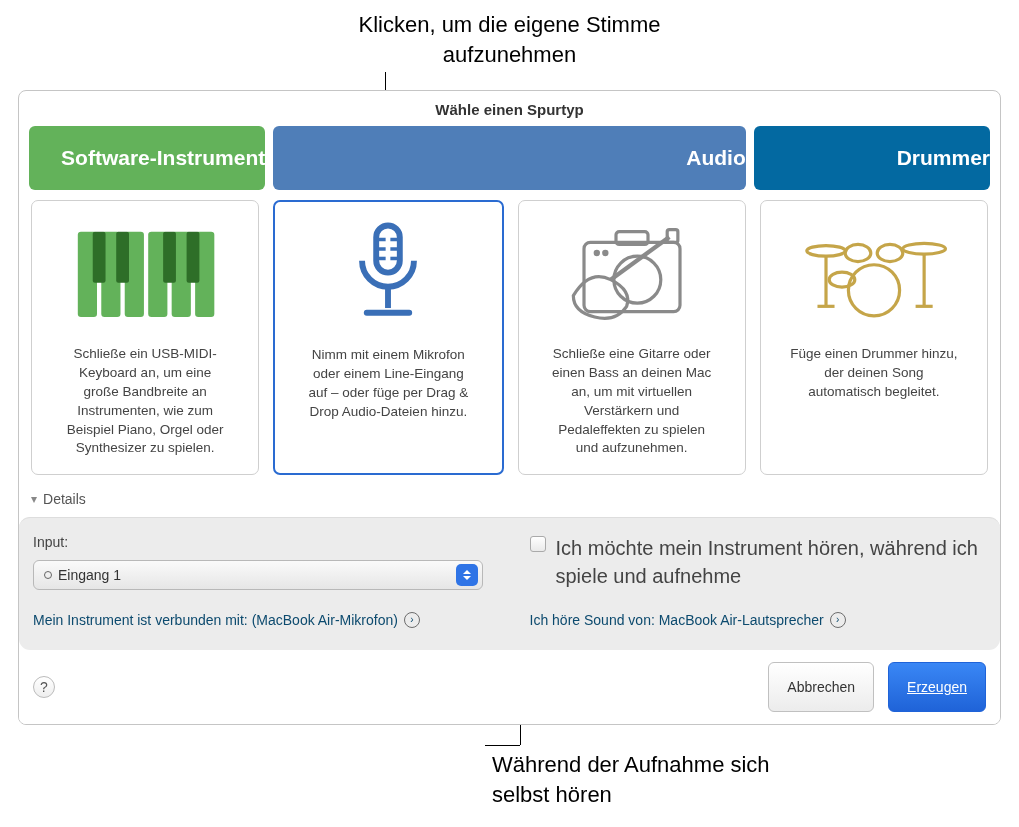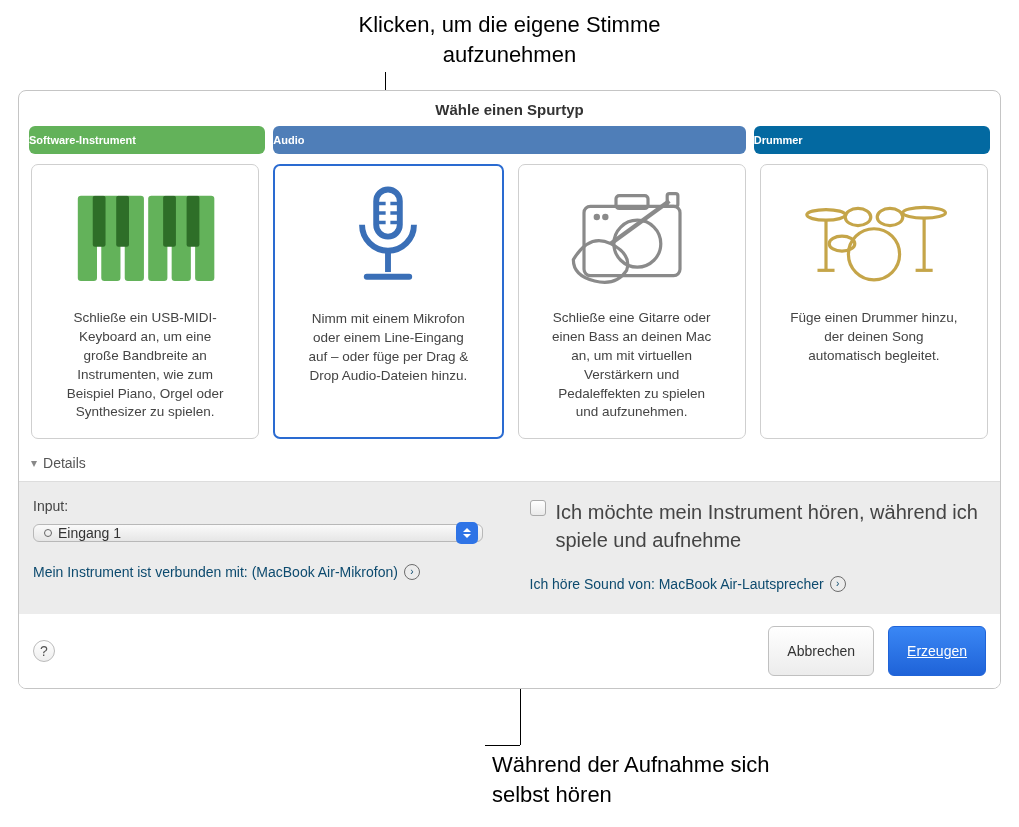--- a/index.html
+++ b/index.html
@@ -70,25 +70,25 @@
     padding: 10px 0 8px;
     color: #333;
   }
   .tab-row {
     display: flex;
     gap: 0;
     margin: 0 10px 10px;
   }
   .tab {
     flex: 1;
-    text-align: left;
-    padding: 8px 0;
+    text-align: right;
+    padding: 20px 0;
     color: #fff;
     font-weight: 600;
-    font-size: 11px;
+    font-size: 21px;
     border-radius: 6px;
   }
   .tab-green   { background: #63b25a; margin-right: 8px; }
   .tab-blue    { background: #4f7eb8; flex: 2; margin-right: 8px; }
   .tab-gold    { background: #0369a1; }
 
   .cards {
     display: flex;
     gap: 14px;
     margin: 0 12px 16px;
@@ -133,32 +133,33 @@
     font-size: 12px;
     color: #888;
   }
 
   .gray-panel {
     background: #ececec;
     padding: 16px 14px 22px;
     border-top: 1px solid #ddd;
     display: flex;
     gap: 40px;
+    border-radius: 11px;
   }
   .col { flex: 1; }
   .col-label {
     font-size: 14px;
     color: #444;
     margin-bottom: 10px;
   }
   .select-box {
     background: linear-gradient(#fafafa,#e6e6e6);
     border: 1px solid #b8b8b8;
     border-radius: 6px;
-    height: 18px;
+    height: 30px;
     display: flex;
     align-items: center;
     padding: 0 4px 0 10px;
     font-size: 14px;
     color: #333;
     justify-content: space-between;
     width: 450px;
   }
   .select-caret {
     width: 22px;

